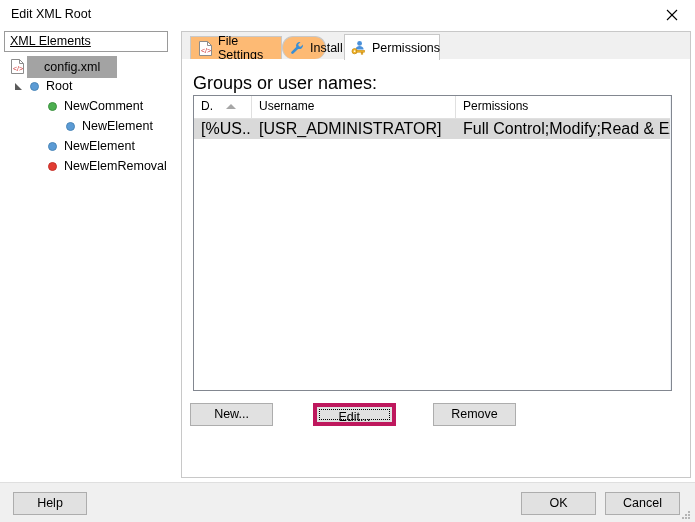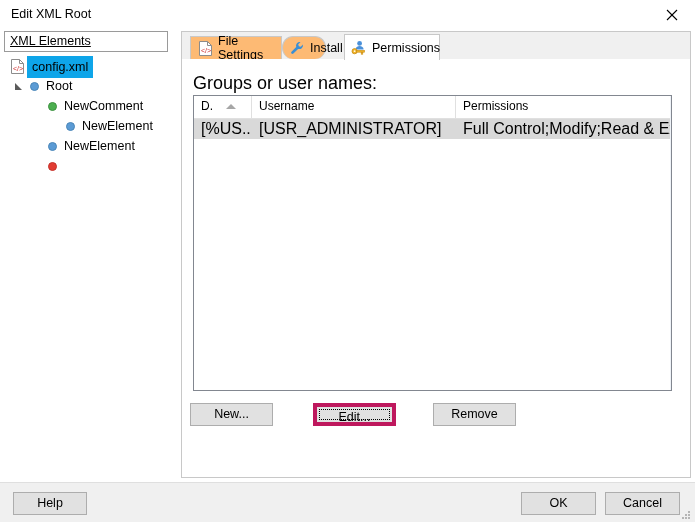--- a/index.html
+++ b/index.html
@@ -93,22 +93,22 @@
     display: flex;
     align-items: center;
     justify-content: center;
   }
   .tree-node .node-label {
     position: absolute;
     font-size: 12.5px;
     color: #000;
   }
   .tree-node .node-label.sel {
-    background: #0ea5e9;
-    padding: 1px 5px;
+    background: #a3a3a3;
+    padding: 1px 17px;
   }
   .dot {
     width: 9px; height: 9px;
     border-radius: 50%;
     display: block;
   }
   .dot.blue  { background: #5b9bd5; border: 1px solid #4a86b8; box-sizing: border-box; }
   .dot.green { background: #4caf50; border: 1px solid #3d9140; box-sizing: border-box; }
   .dot.red   { background: #e23c33; border: 1px solid #c4322a; box-sizing: border-box; }
 
@@ -355,20 +355,21 @@
         <span class="node-icon" style="left:40px;">
             <i class="dot blue"></i>
           </span>
         <span class="node-label" style="left:60px;">NewElement</span>
       </div>
 
       <div class="tree-node">
         <span class="node-icon" style="left:40px;">
             <i class="dot red"></i>
           </span>
+        <span class="node-label" style="left:60px;">NewElemRemoval</span>
       </div>
 
     </div>
   </div>
 
   <div class="tabhost">
 
     <div class="tabstrip">
 
       <div class="tab" style="left:8px; width:92px;">

